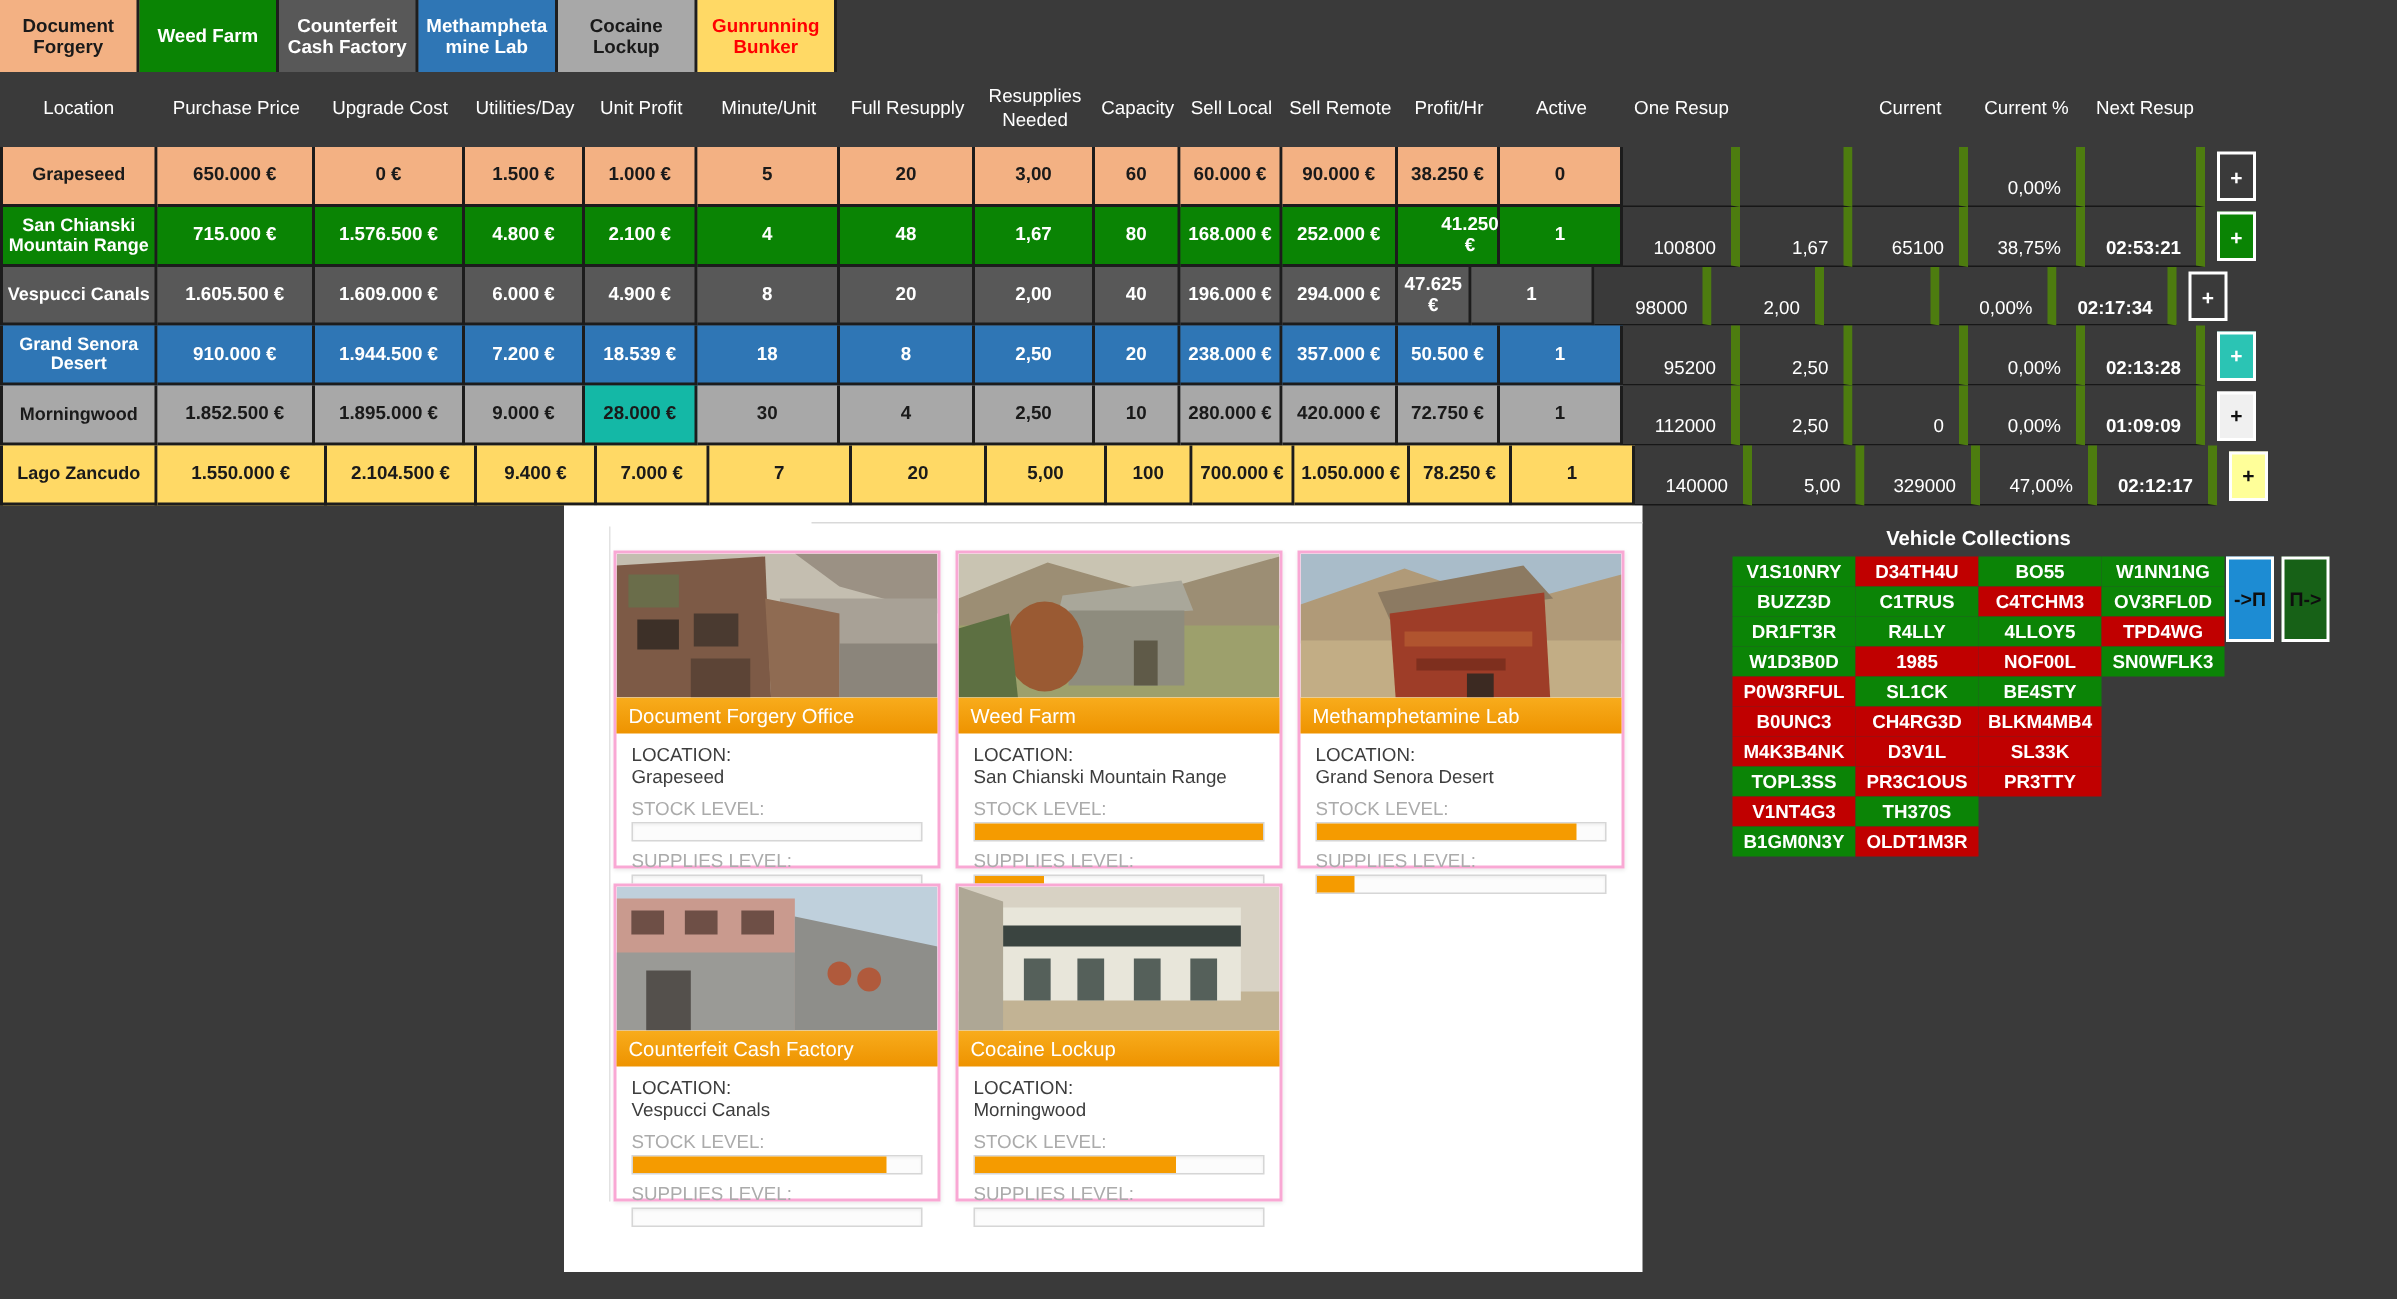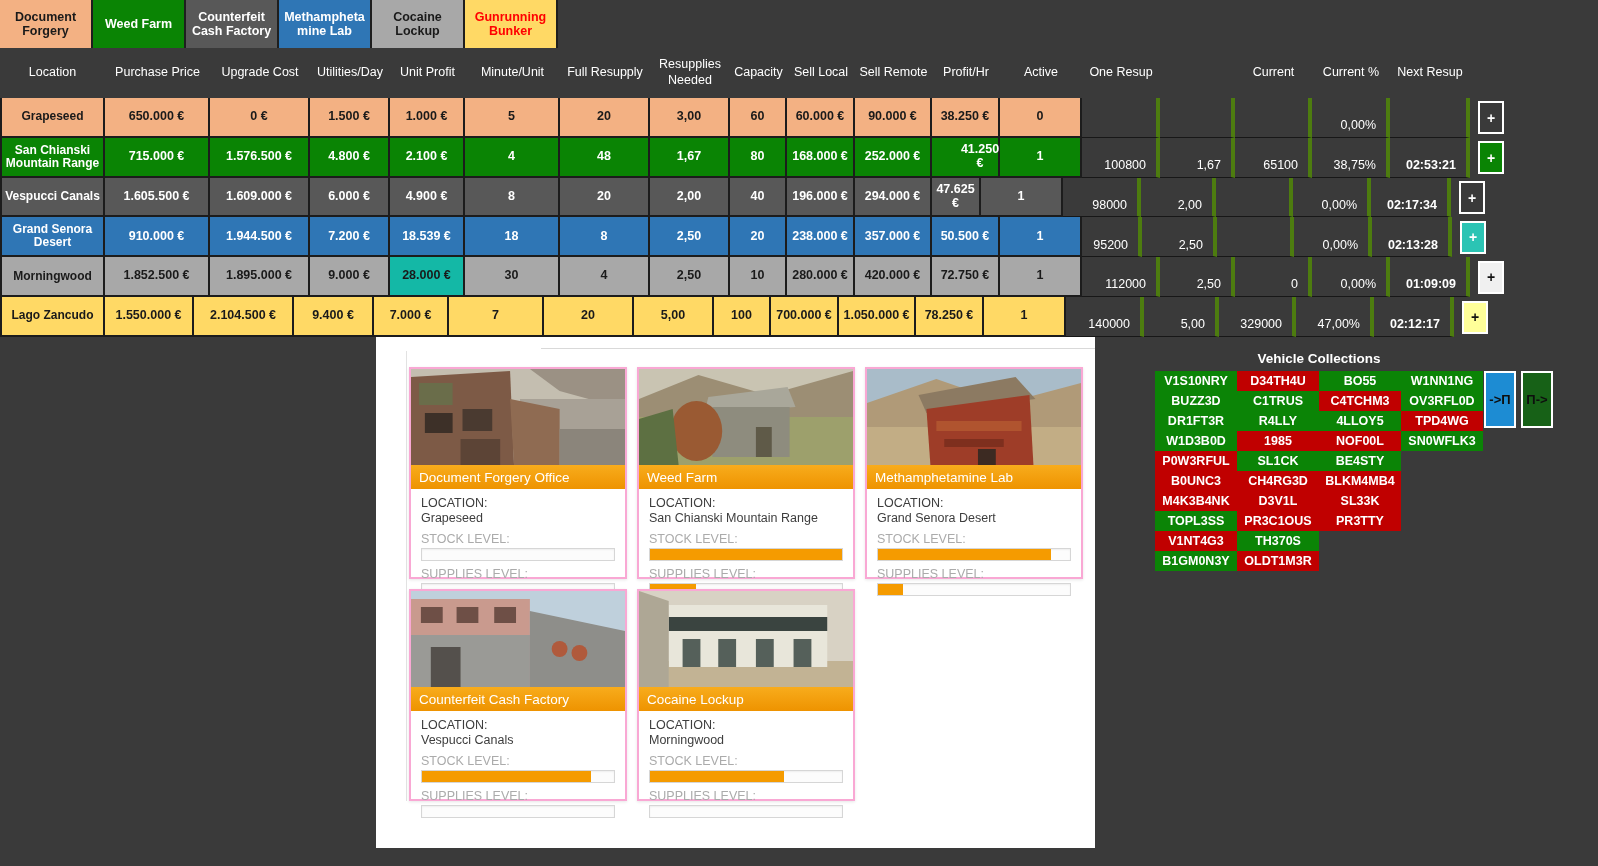--- a/index.html
+++ b/index.html
@@ -25,21 +25,21 @@
   .tbody{position:absolute;left:0;top:98px;}
   .tr{display:flex;height:39.83px;}
   .td{
     box-sizing:border-box;display:flex;align-items:center;justify-content:center;text-align:center;
     font-size:12.5px;font-weight:600;line-height:1.1;
     border-right:2px solid #1c1c1c;border-bottom:2px solid #1c1c1c;padding:0 2px;
   }
   .td.loc{border-left:2px solid #1c1c1c;font-size:12px;}
   .td.dark{
     background:#3A3A3A;color:#fff;font-weight:400;
-    border-right:4px solid #4d7c0f;border-bottom:1px solid #171717;
+    border-right:6px solid #4d7c0f;border-bottom:1px solid #171717;
     align-items:flex-end;justify-content:flex-end;padding:0 10px 4px 2px;
   }
   .td.dark.nr{font-weight:700;}
   .gutter{box-sizing:border-box;width:128px;display:flex;align-items:center;padding-left:8px;}
   .addbtn{
     width:26px;height:33px;box-sizing:border-box;border:2px solid #fff;
     display:flex;align-items:center;justify-content:center;
     font-size:14px;font-weight:700;cursor:pointer;
   }
   
@@ -195,21 +195,21 @@
       <div class="td" style="width: 80px; background: rgb(47, 118, 181); color: rgb(255, 255, 255);">7.200 €</div>
       <div class="td" style="width: 75px; background: rgb(47, 118, 181); color: rgb(255, 255, 255);">18.539 €</div>
       <div class="td" style="width: 95px; background: rgb(47, 118, 181); color: rgb(255, 255, 255);">18</div>
       <div class="td" style="width: 90px; background: rgb(47, 118, 181); color: rgb(255, 255, 255);">8</div>
       <div class="td" style="width: 80px; background: rgb(47, 118, 181); color: rgb(255, 255, 255);">2,50</div>
       <div class="td" style="width: 57px; background: rgb(47, 118, 181); color: rgb(255, 255, 255);">20</div>
       <div class="td" style="width: 68px; background: rgb(47, 118, 181); color: rgb(255, 255, 255);">238.000 €</div>
       <div class="td" style="width: 77px; background: rgb(47, 118, 181); color: rgb(255, 255, 255);">357.000 €</div>
       <div class="td" style="width: 68px; background: rgb(47, 118, 181); color: rgb(255, 255, 255);">50.500 €</div>
       <div class="td" style="width: 82px; background: rgb(47, 118, 181); color: rgb(255, 255, 255);">1</div>
-      <div class="td dark" style="width: 60px;">95200</div>
+      <div class="td dark" style="width: 78px;">95200</div>
       <div class="td dark" style="width: 75px;">2,50</div>
       <div class="td dark" style="width: 77px;"></div>
       <div class="td dark" style="width: 78px;">0,00%</div>
       <div class="td dark nr" style="width: 80px;">02:13:28</div>
       <div class="gutter">
         <div class="addbtn" style="background: rgb(43, 196, 180); color: rgb(255, 255, 255);">+</div>
       </div>
     </div>
     <div class="tr">
       <div class="td loc" style="width: 105px; background: rgb(168, 168, 168); color: rgb(26, 26, 26);">Morningwood</div>
@@ -229,21 +229,21 @@
       <div class="td dark" style="width: 75px;">2,50</div>
       <div class="td dark" style="width: 77px;">0</div>
       <div class="td dark" style="width: 78px;">0,00%</div>
       <div class="td dark nr" style="width: 80px;">01:09:09</div>
       <div class="gutter">
         <div class="addbtn" style="background: rgb(240, 240, 240); color: rgb(17, 17, 17);">+</div>
       </div>
     </div>
     <div class="tr">
       <div class="td loc" style="width: 105px; background: rgb(255, 217, 101); color: rgb(26, 26, 26);">Lago Zancudo</div>
-      <div class="td" style="width: 89px; background: rgb(255, 217, 101); color: rgb(26, 26, 26);">1.550.000 €</div>
+      <div class="td" style="width: 113px; background: rgb(255, 217, 101); color: rgb(26, 26, 26);">1.550.000 €</div>
       <div class="td" style="width: 100px; background: rgb(255, 217, 101); color: rgb(26, 26, 26);">2.104.500 €</div>
       <div class="td" style="width: 80px; background: rgb(255, 217, 101); color: rgb(26, 26, 26);">9.400 €</div>
       <div class="td" style="width: 75px; background: rgb(255, 217, 101); color: rgb(26, 26, 26);">7.000 €</div>
       <div class="td" style="width: 95px; background: rgb(255, 217, 101); color: rgb(26, 26, 26);">7</div>
       <div class="td" style="width: 90px; background: rgb(255, 217, 101); color: rgb(26, 26, 26);">20</div>
       <div class="td" style="width: 80px; background: rgb(255, 217, 101); color: rgb(26, 26, 26);">5,00</div>
       <div class="td" style="width: 57px; background: rgb(255, 217, 101); color: rgb(26, 26, 26);">100</div>
       <div class="td" style="width: 68px; background: rgb(255, 217, 101); color: rgb(26, 26, 26);">700.000 €</div>
       <div class="td" style="width: 77px; background: rgb(255, 217, 101); color: rgb(26, 26, 26);">1.050.000 €</div>
       <div class="td" style="width: 68px; background: rgb(255, 217, 101); color: rgb(26, 26, 26);">78.250 €</div>

